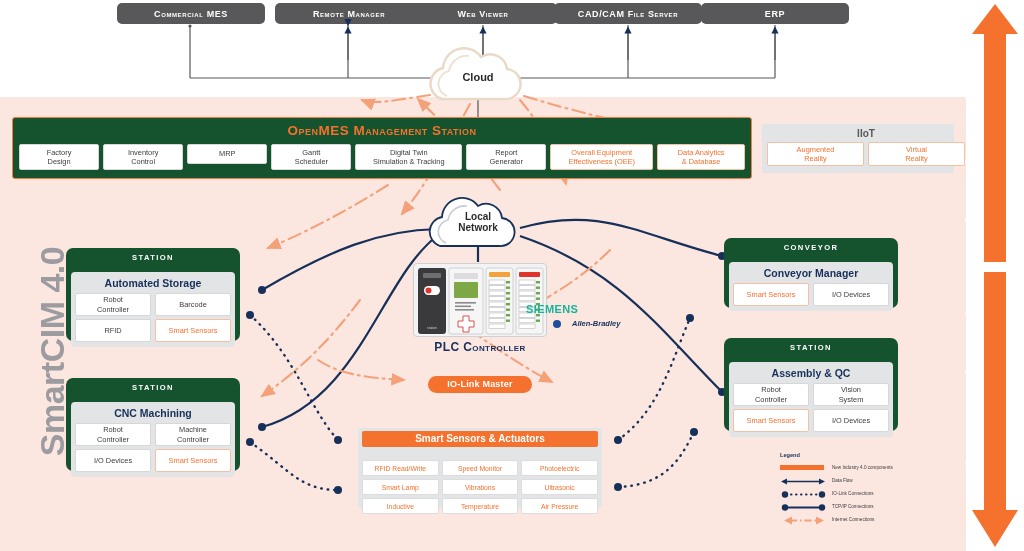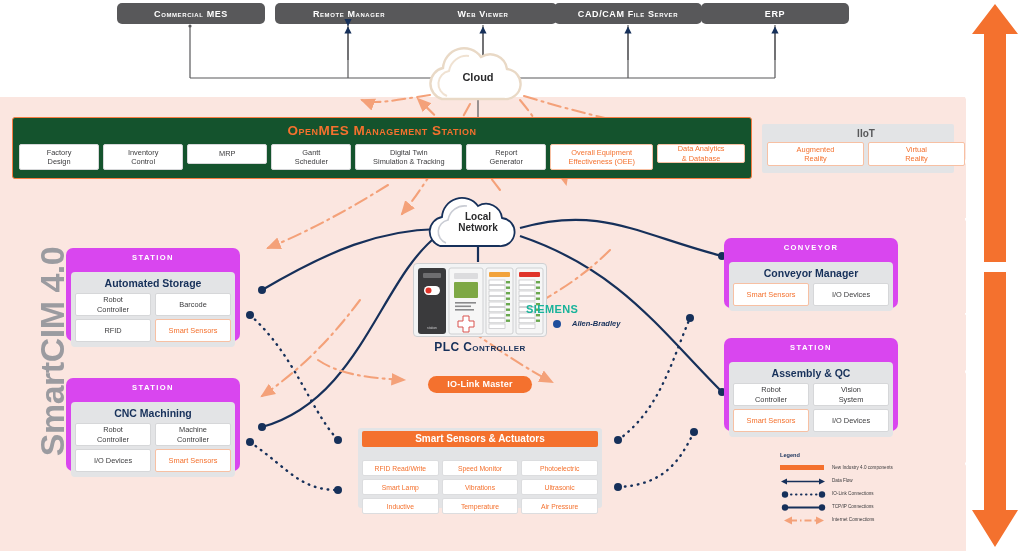--- a/index.html
+++ b/index.html
@@ -49,21 +49,21 @@
   .cell {
     background:#fff; border:1px solid #d6d7d9; border-radius:2px;
     font-size:7.4px; color:#3b3b3d; text-align:center;
     display:flex; align-items:center; justify-content:center;
     line-height:1.25; flex:1; padding:2px 1px; white-space:pre-line;
   }
   .cell.orange { color:#f4712e; border-color:#f7c0a3; }
 
   
   .station {
-    position:absolute; background:#d946ef; border-radius:7px;
+    position:absolute; background:#14532d; border-radius:7px;
     padding:0 0 4px 0;
   }
   .station .hdr {
     color:#fff; font-size:7.6px; font-weight:bold; letter-spacing:1.4px;
     text-align:center; padding:5px 0 4px;
   }
   .station .body {
     background:#e3e4e6; border-radius:4px; margin:6px 5px;
     padding:3px 4px 5px;
   }
@@ -269,21 +269,21 @@
 Control</div>
       <div class="cell" style="height:20px;">MRP</div>
       <div class="cell" style="height:26px;">Gantt
 Scheduler</div>
       <div class="cell" style="height:26px; flex:1.35;">Digital Twin
 Simulation &amp; Tracking</div>
       <div class="cell" style="height:26px;">Report
 Generator</div>
       <div class="cell orange" style="height:26px; flex:1.3;">Overall Equipment
 Effectiveness (OEE)</div>
-      <div class="cell orange" style="height:19px; flex:1.1;">Data Analytics
+      <div class="cell orange" style="height:26px; flex:1.1;">Data Analytics
 &amp; Database</div>
     </div>
   </div>
   <div class="grey-strip" style="left:18px; top:124px; width:728px; height:49px; z-index:1;"></div>
 
   <div class="grey-strip" style="left:762px; top:124px; width:192px; height:49px; z-index:1;"></div>
   <div style="position:absolute; left:762px; top:124px; width:208px; height:49px; z-index:2;border-radius:18px;">
     <div style="text-align:center; font-size:10px; font-weight:bold; color:#58585a; padding-top:4px;">IIoT</div>
     <div class="cellrow" style="padding:3px 5px;">
       <div class="cell orange" style="height:24px;">Augmented

